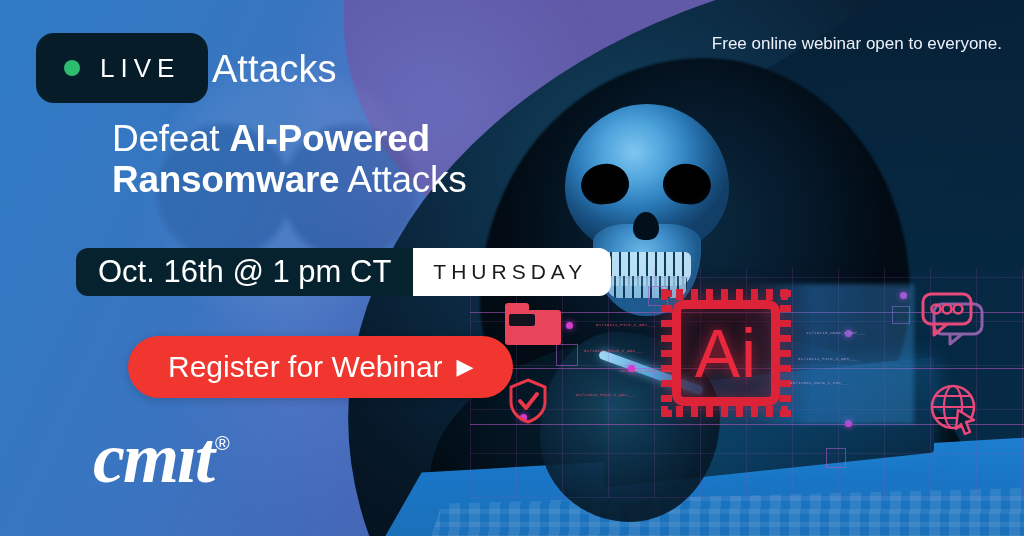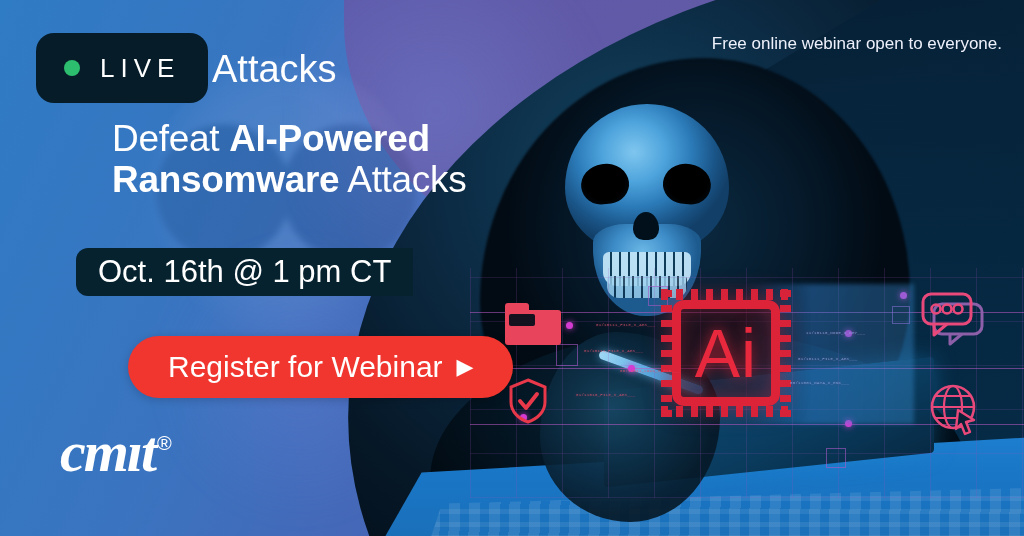--- a/index.html
+++ b/index.html
@@ -309,23 +309,24 @@
   .cta-label{ color:#ffffff; font-size:30px; font-weight:400; }
   .cta-arrow{ color:#ffffff; font-size:22px; line-height:1; }
 
   .logo{
     position:absolute; left:60px; top:424px;
     display:flex; align-items:flex-start;
   }
   .logo-word{
     font-family:"Liberation Serif", serif;
     font-style:italic; font-weight:700;
-    font-size:58px; line-height:.95;
+    font-size:72px; line-height:.95;
     color:#ffffff;
     letter-spacing:-2px;
+    margin-left:33px;
   }
   .logo-reg{
     font-family:"Liberation Sans", sans-serif;
     font-size:20px; color:#ffffff; margin-top:8px; margin-left:2px;
   }
 </style>
 </head>
 <body>
 
 <div id="banner">
@@ -435,20 +436,21 @@
 
     <div class="tagline">Free online webinar open to everyone.</div>
 
     <div class="headline">
       <div><span>Defeat </span><b>AI-Powered</b></div>
       <div><b>Ransomware</b><span> Attacks</span></div>
     </div>
 
     <div class="date-row">
       <div class="date-pill">Oct. 16th @ 1 pm CT</div>
+      <div class="day-pill">THURSDAY</div>
     </div>
 
     <div class="cta">
       <span class="cta-label">Register for Webinar</span>
       <span class="cta-arrow">▶</span>
     </div>
 
     <div class="logo">
       <span class="logo-word">cmıt</span>
       <span class="logo-reg">®</span>

